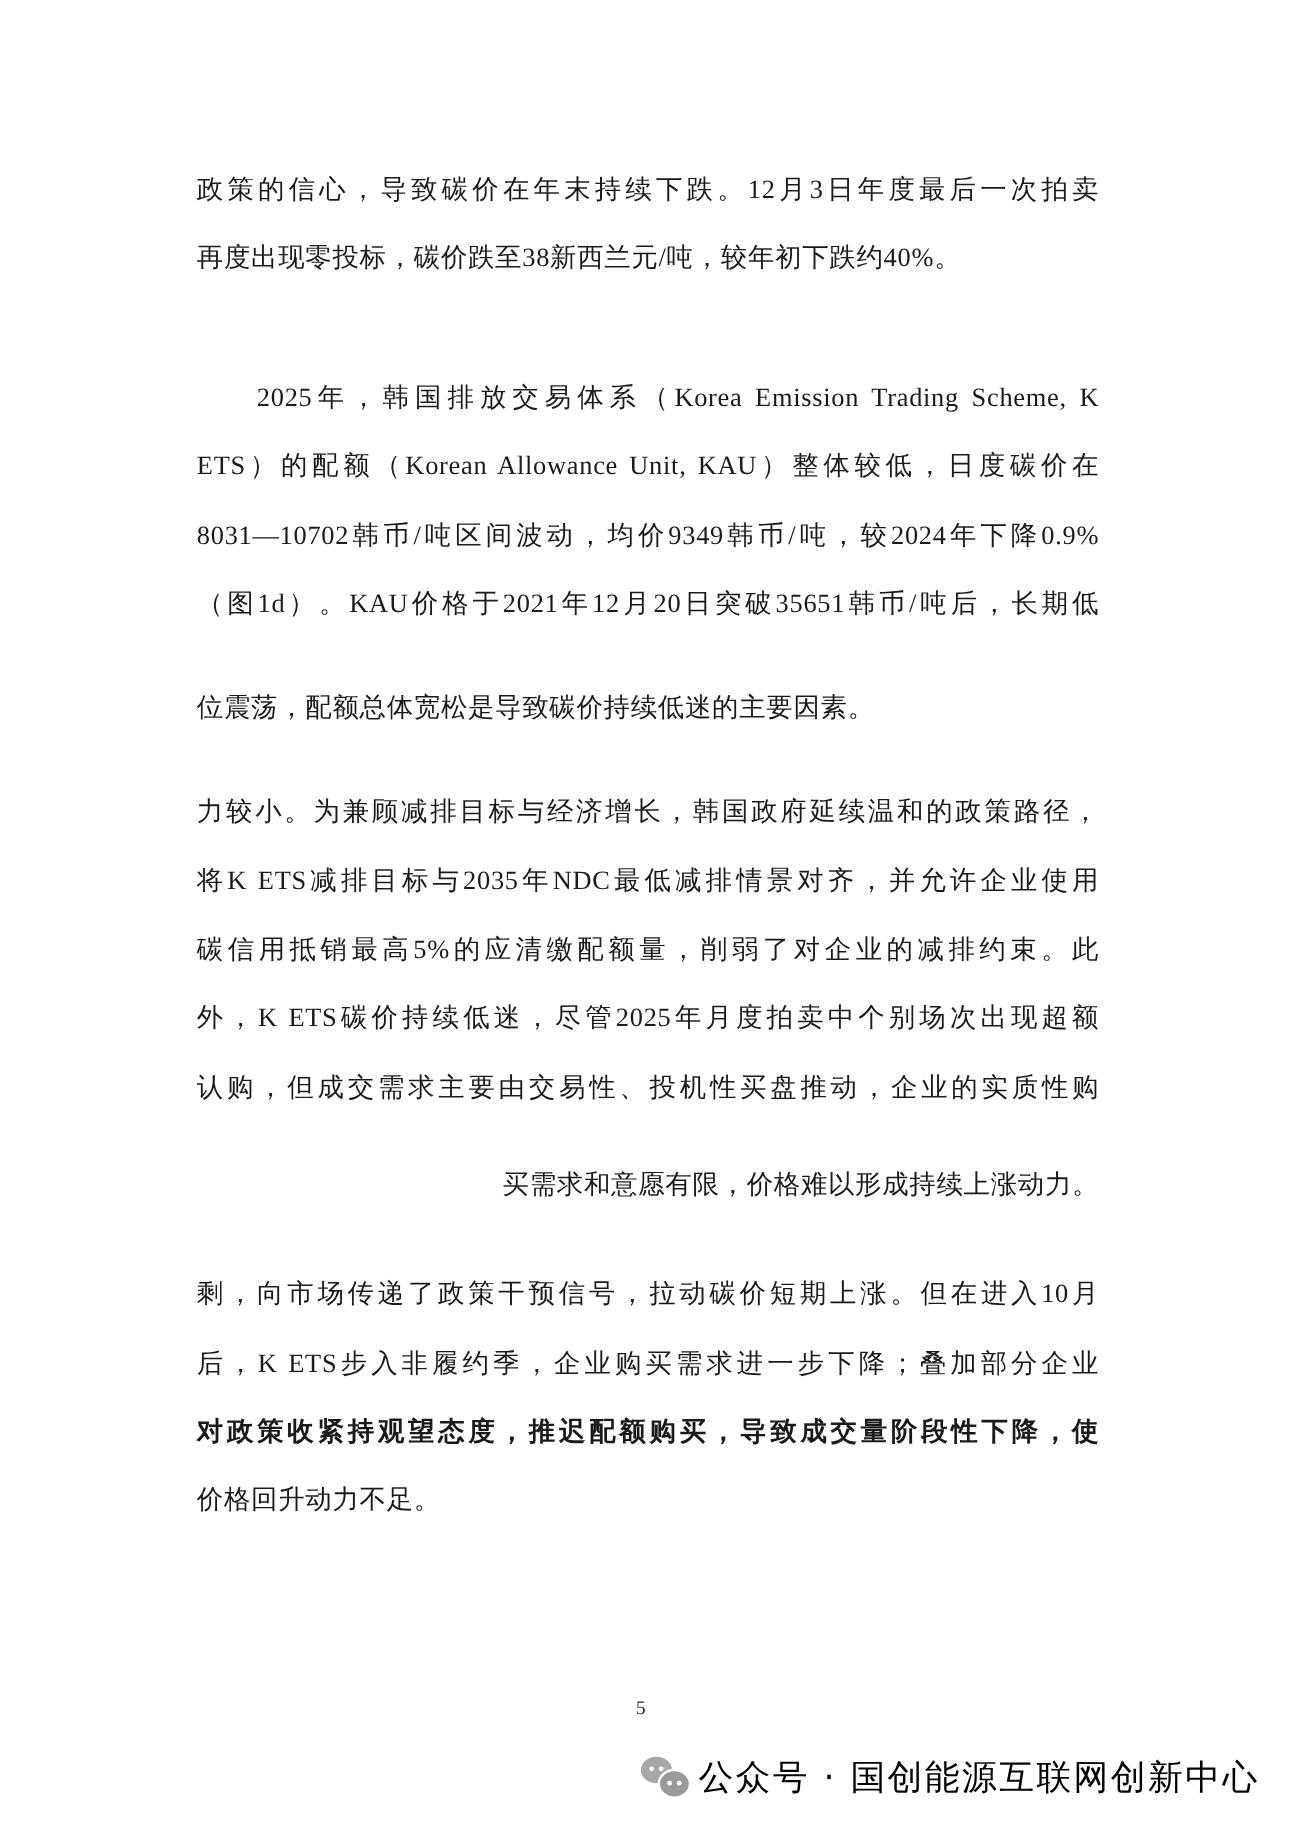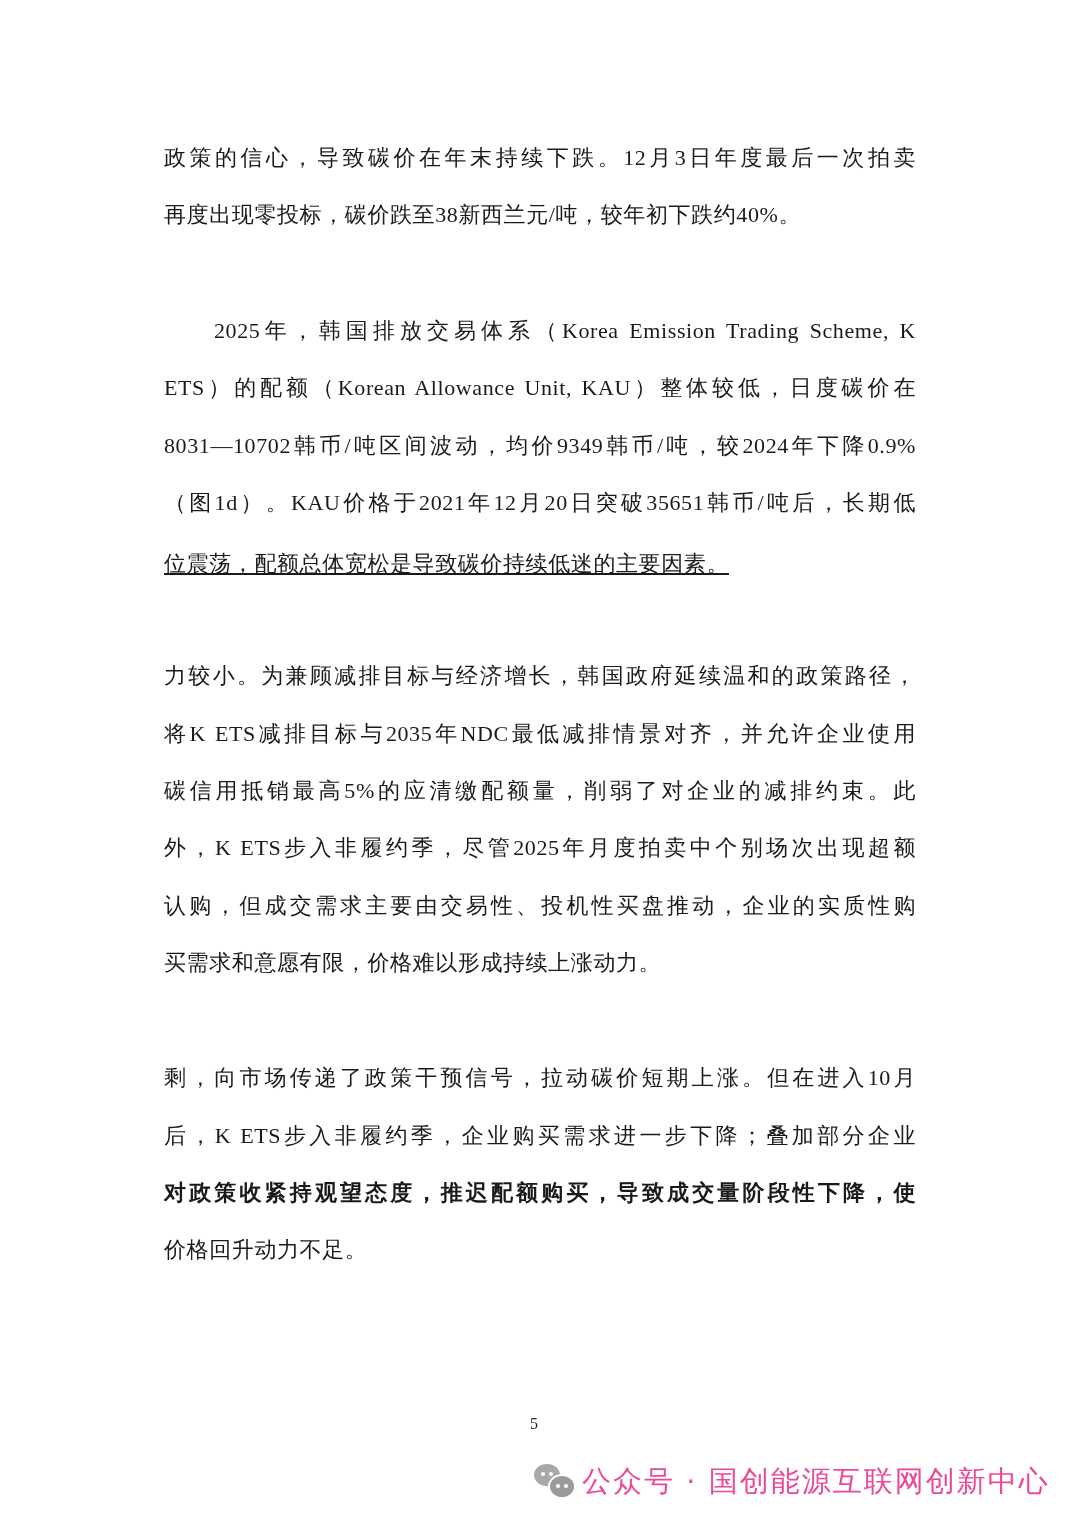--- a/index.html
+++ b/index.html
@@ -50,21 +50,21 @@
       color: #222;
     }
     .watermark {
       position: absolute;
       left: 534px;
       top: 1460px;
       height: 44px;
       display: flex;
       align-items: center;
       gap: 6px;
-      color: #ec4899;
+      color: #000000;
       font-family: "DejaVu Sans", "Liberation Sans", sans-serif;
       font-size: 29px;
       letter-spacing: 2px;
     }
     .wechat-icon {
       width: 42px;
       height: 36px;
       position: relative;
       display: inline-block;
     }
@@ -103,28 +103,28 @@
 <div class="page">
 
   <div class="line justify" style="top:143px;">政策的信心，导致碳价在年末持续下跌。12月3日年度最后一次拍卖</div>
   <div class="line" style="top:200px;">再度出现零投标，碳价跌至38新西兰元/吨，较年初下跌约40%。</div>
 
 
   <div class="line indent justify" style="top:316px;">2025年，韩国排放交易体系（Korea Emission Trading Scheme, K</div>
   <div class="line justify" style="top:373px;">ETS）的配额（Korean Allowance Unit, KAU）整体较低，日度碳价在</div>
   <div class="line justify" style="top:431px;">8031—10702韩币/吨区间波动，均价9349韩币/吨，较2024年下降0.9%</div>
   <div class="line justify" style="top:488px;">（图1d）。KAU价格于2021年12月20日突破35651韩币/吨后，长期低</div>
-  <div class="line" style="top:549px;text-decoration:underline;">位震荡，配额总体宽松是导致碳价持续低迷的主要因素。</div>
+  <div class="line" style="top:575px;">位震荡，配额总体宽松是导致碳价持续低迷的主要因素。</div>
 
   <div class="line justify" style="top:661px;">力较小。为兼顾减排目标与经济增长，韩国政府延续温和的政策路径，</div>
   <div class="line justify" style="top:719px;">将K ETS减排目标与2035年NDC最低减排情景对齐，并允许企业使用</div>
   <div class="line justify" style="top:776px;">碳信用抵销最高5%的应清缴配额量，削弱了对企业的减排约束。此</div>
-  <div class="line justify" style="top:833px;">外，K ETS步入非履约季，尽管2025年月度拍卖中个别场次出现超额</div>
+  <div class="line justify" style="top:833px;">外，K ETS碳价持续低迷，尽管2025年月度拍卖中个别场次出现超额</div>
   <div class="line justify" style="top:891px;">认购，但成交需求主要由交易性、投机性买盘推动，企业的实质性购</div>
-  <div class="line" style="top:948px;">买需求和意愿有限，价格难以形成持续上涨动力。</div>
+  <div class="line" style="top:972px;text-align:right;">买需求和意愿有限，价格难以形成持续上涨动力。</div>
 
   <div class="line justify" style="top:1063px;">剩，向市场传递了政策干预信号，拉动碳价短期上涨。但在进入10月</div>
   <div class="line justify" style="top:1121px;">后，K ETS步入非履约季，企业购买需求进一步下降；叠加部分企业</div>
   <div class="line justify" style="top:1178px;font-weight:bold;">对政策收紧持观望态度，推迟配额购买，导致成交量阶段性下降，使</div>
   <div class="line" style="top:1235px;">价格回升动力不足。</div>
 
   <div class="page-number">5</div>
 
   <div class="watermark">
     <span class="wechat-icon">

